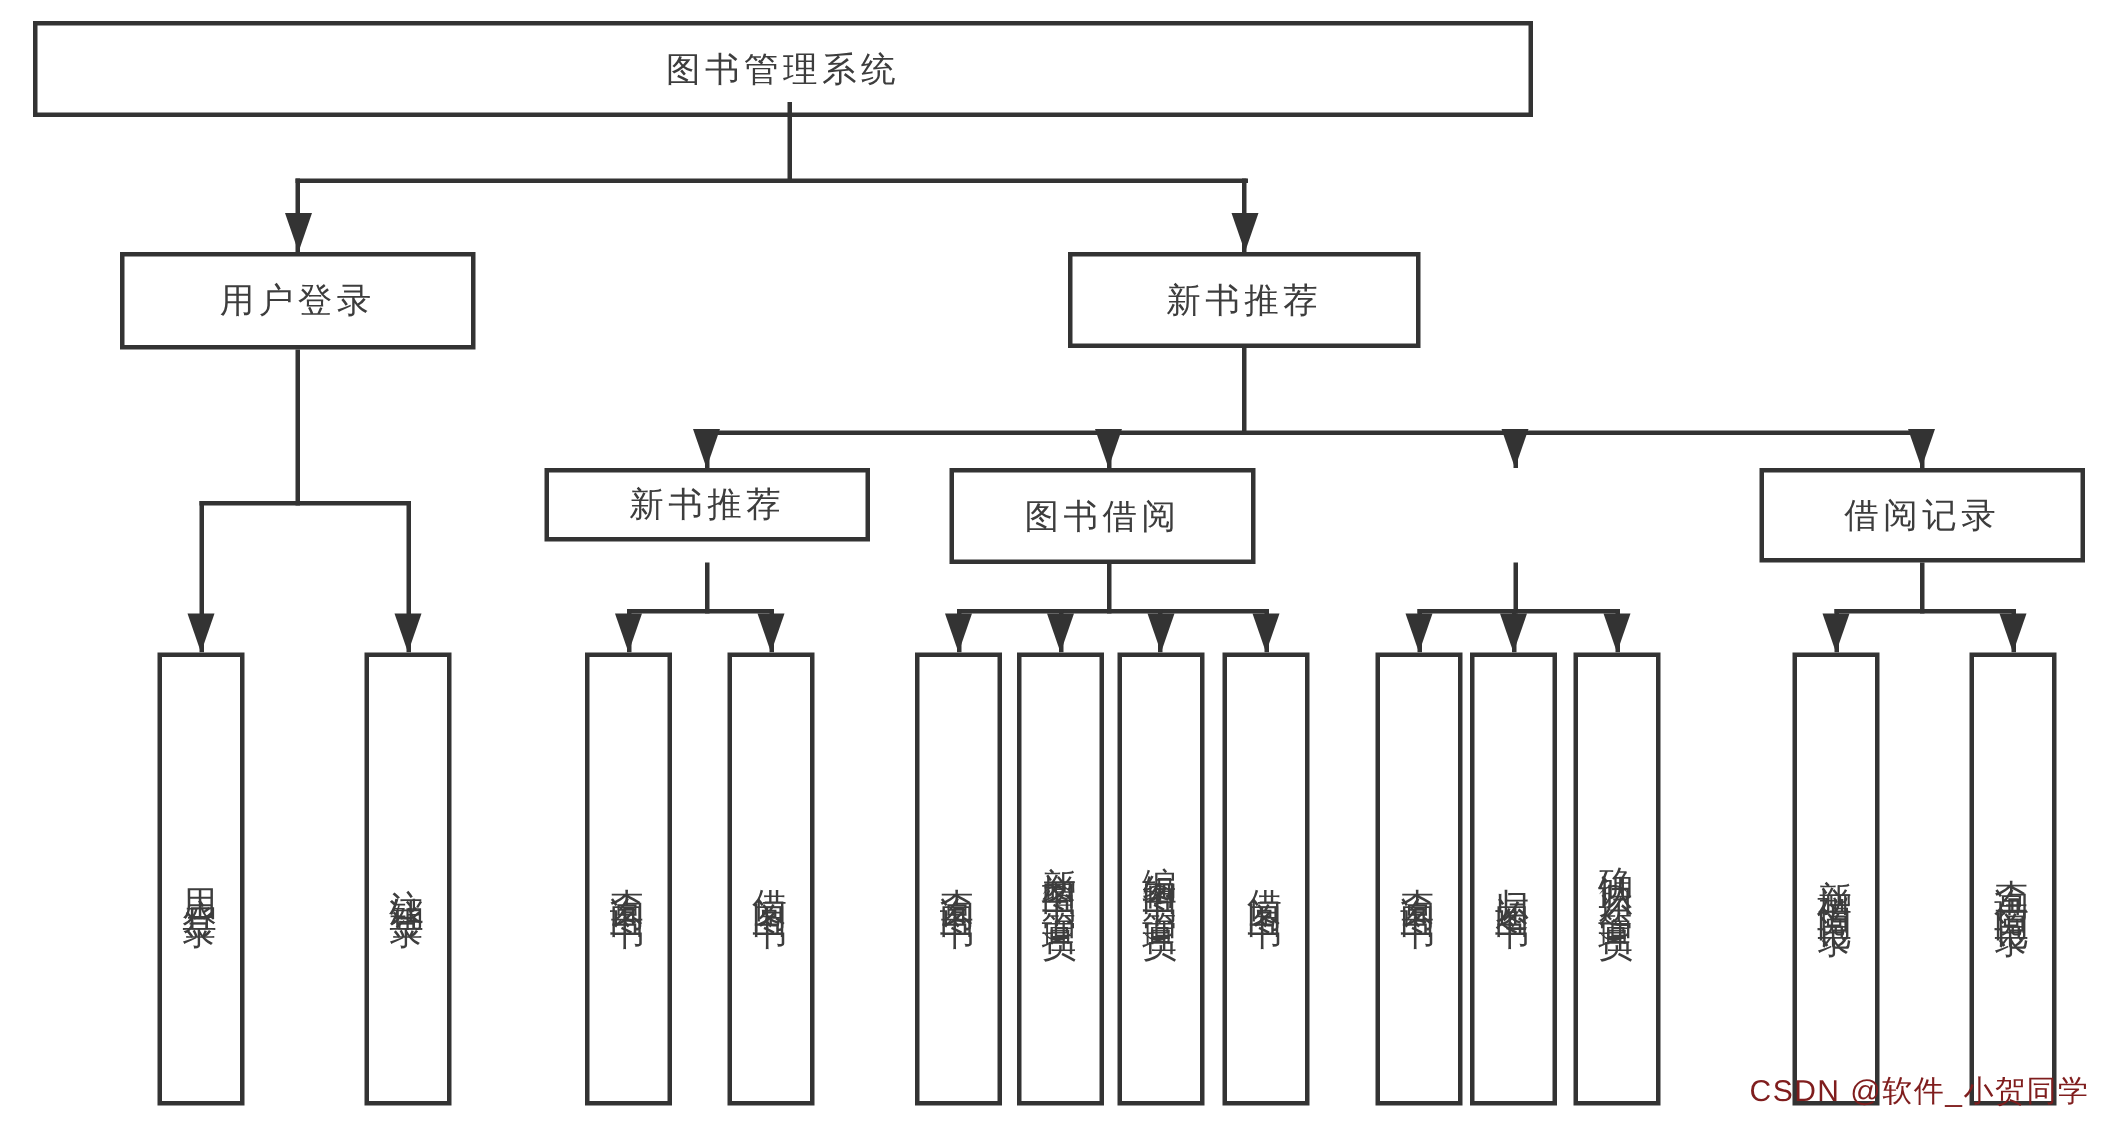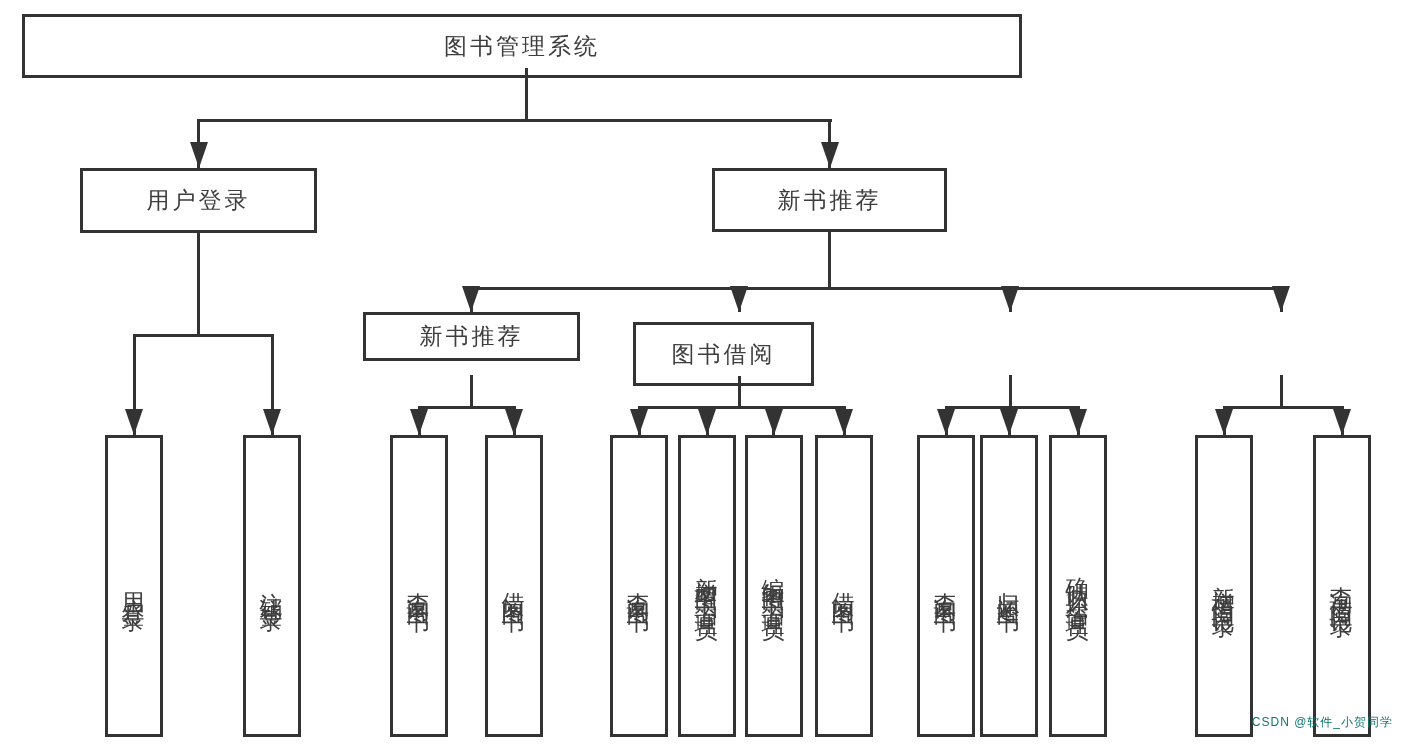--- a/index.html
+++ b/index.html
@@ -19,21 +19,21 @@
     letter-spacing:6px; white-space:normal;
   }
   .line { position:absolute; background:#333333; }
   .tri {
     position:absolute; width:0; height:0;
     border-left:9px solid transparent; border-right:9px solid transparent;
     border-top:26px solid #333333;
   }
   .watermark {
     position:absolute; top:714px; right:12px;
-    font-size:12px; letter-spacing:1px; color:#0f766e;
+    font-size:20px; letter-spacing:1px; color:#7f1d1d;
     white-space:nowrap;
   }
 </style>
 </head>
 <body>
 
 <div class="canvas">
 
   <div class="node" style="left:22px; top:14px; width:1000px; height:64px;">图书管理系统</div>
 
@@ -59,21 +59,22 @@
   <div class="line" style="left:470px; top:287px; width:3px; height:25px;"></div>
   <div class="tri" style="left:462px; top:286px;"></div>
   <div class="line" style="left:738px; top:287px; width:3px; height:25px;"></div>
   <div class="tri" style="left:730px; top:286px;"></div>
   <div class="line" style="left:1009px; top:287px; width:3px; height:25px;"></div>
   <div class="tri" style="left:1001px; top:286px;"></div>
   <div class="line" style="left:1280px; top:287px; width:3px; height:25px;"></div>
   <div class="tri" style="left:1272px; top:286px;"></div>
 
   <div class="node" style="left:363px; top:312px; width:217px; height:49px;">新书推荐</div>
-  <div class="node" style="left:633px; top:322px; width:181px; height:64px;">图书借阅</div>
+  <div class="node" style="left:633px; top:312px; width:204px; height:64px;">图书借阅</div>
+  <div class="node" style="left:1173px; top:312px; width:217px; height:63px;">借阅记录</div>
 
   <div class="line" style="left:470px; top:375px; width:3px; height:34px;"></div>
   <div class="line" style="left:418px; top:406px; width:98px; height:3px;"></div>
   <div class="line" style="left:418px; top:406px; width:3px; height:29px;"></div>
   <div class="tri" style="left:410px; top:409px;"></div>
   <div class="line" style="left:513px; top:406px; width:3px; height:29px;"></div>
   <div class="tri" style="left:505px; top:409px;"></div>
 
   <div class="line" style="left:738px; top:376px; width:3px; height:33px;"></div>
   <div class="line" style="left:638px; top:406px; width:207px; height:3px;"></div>

